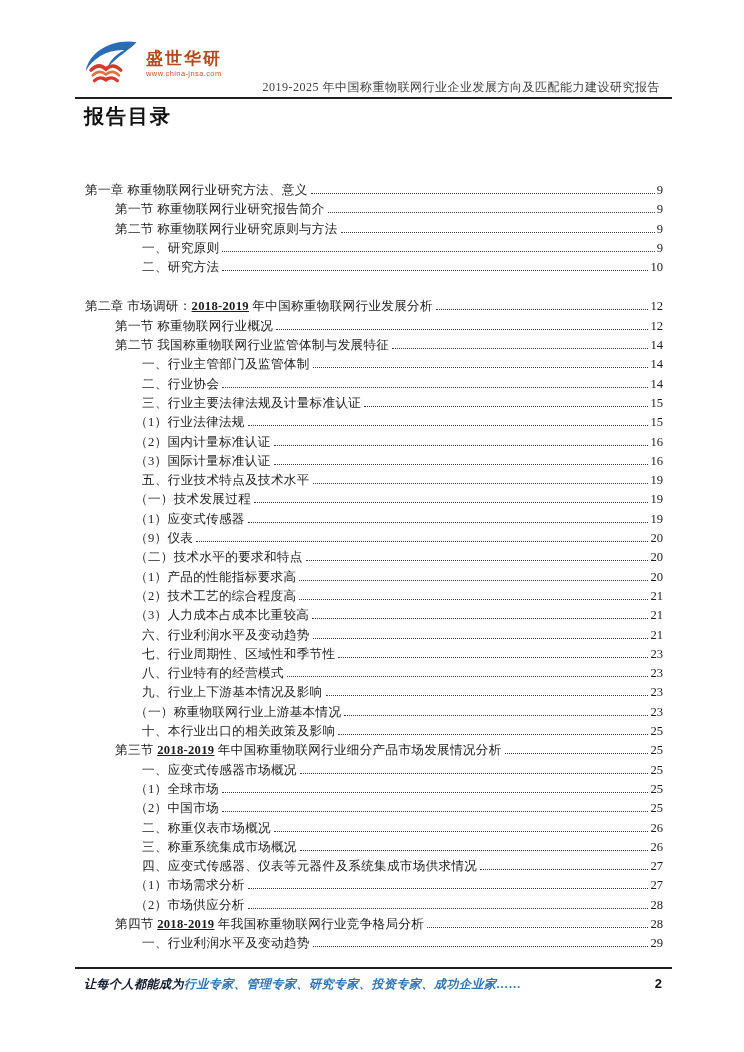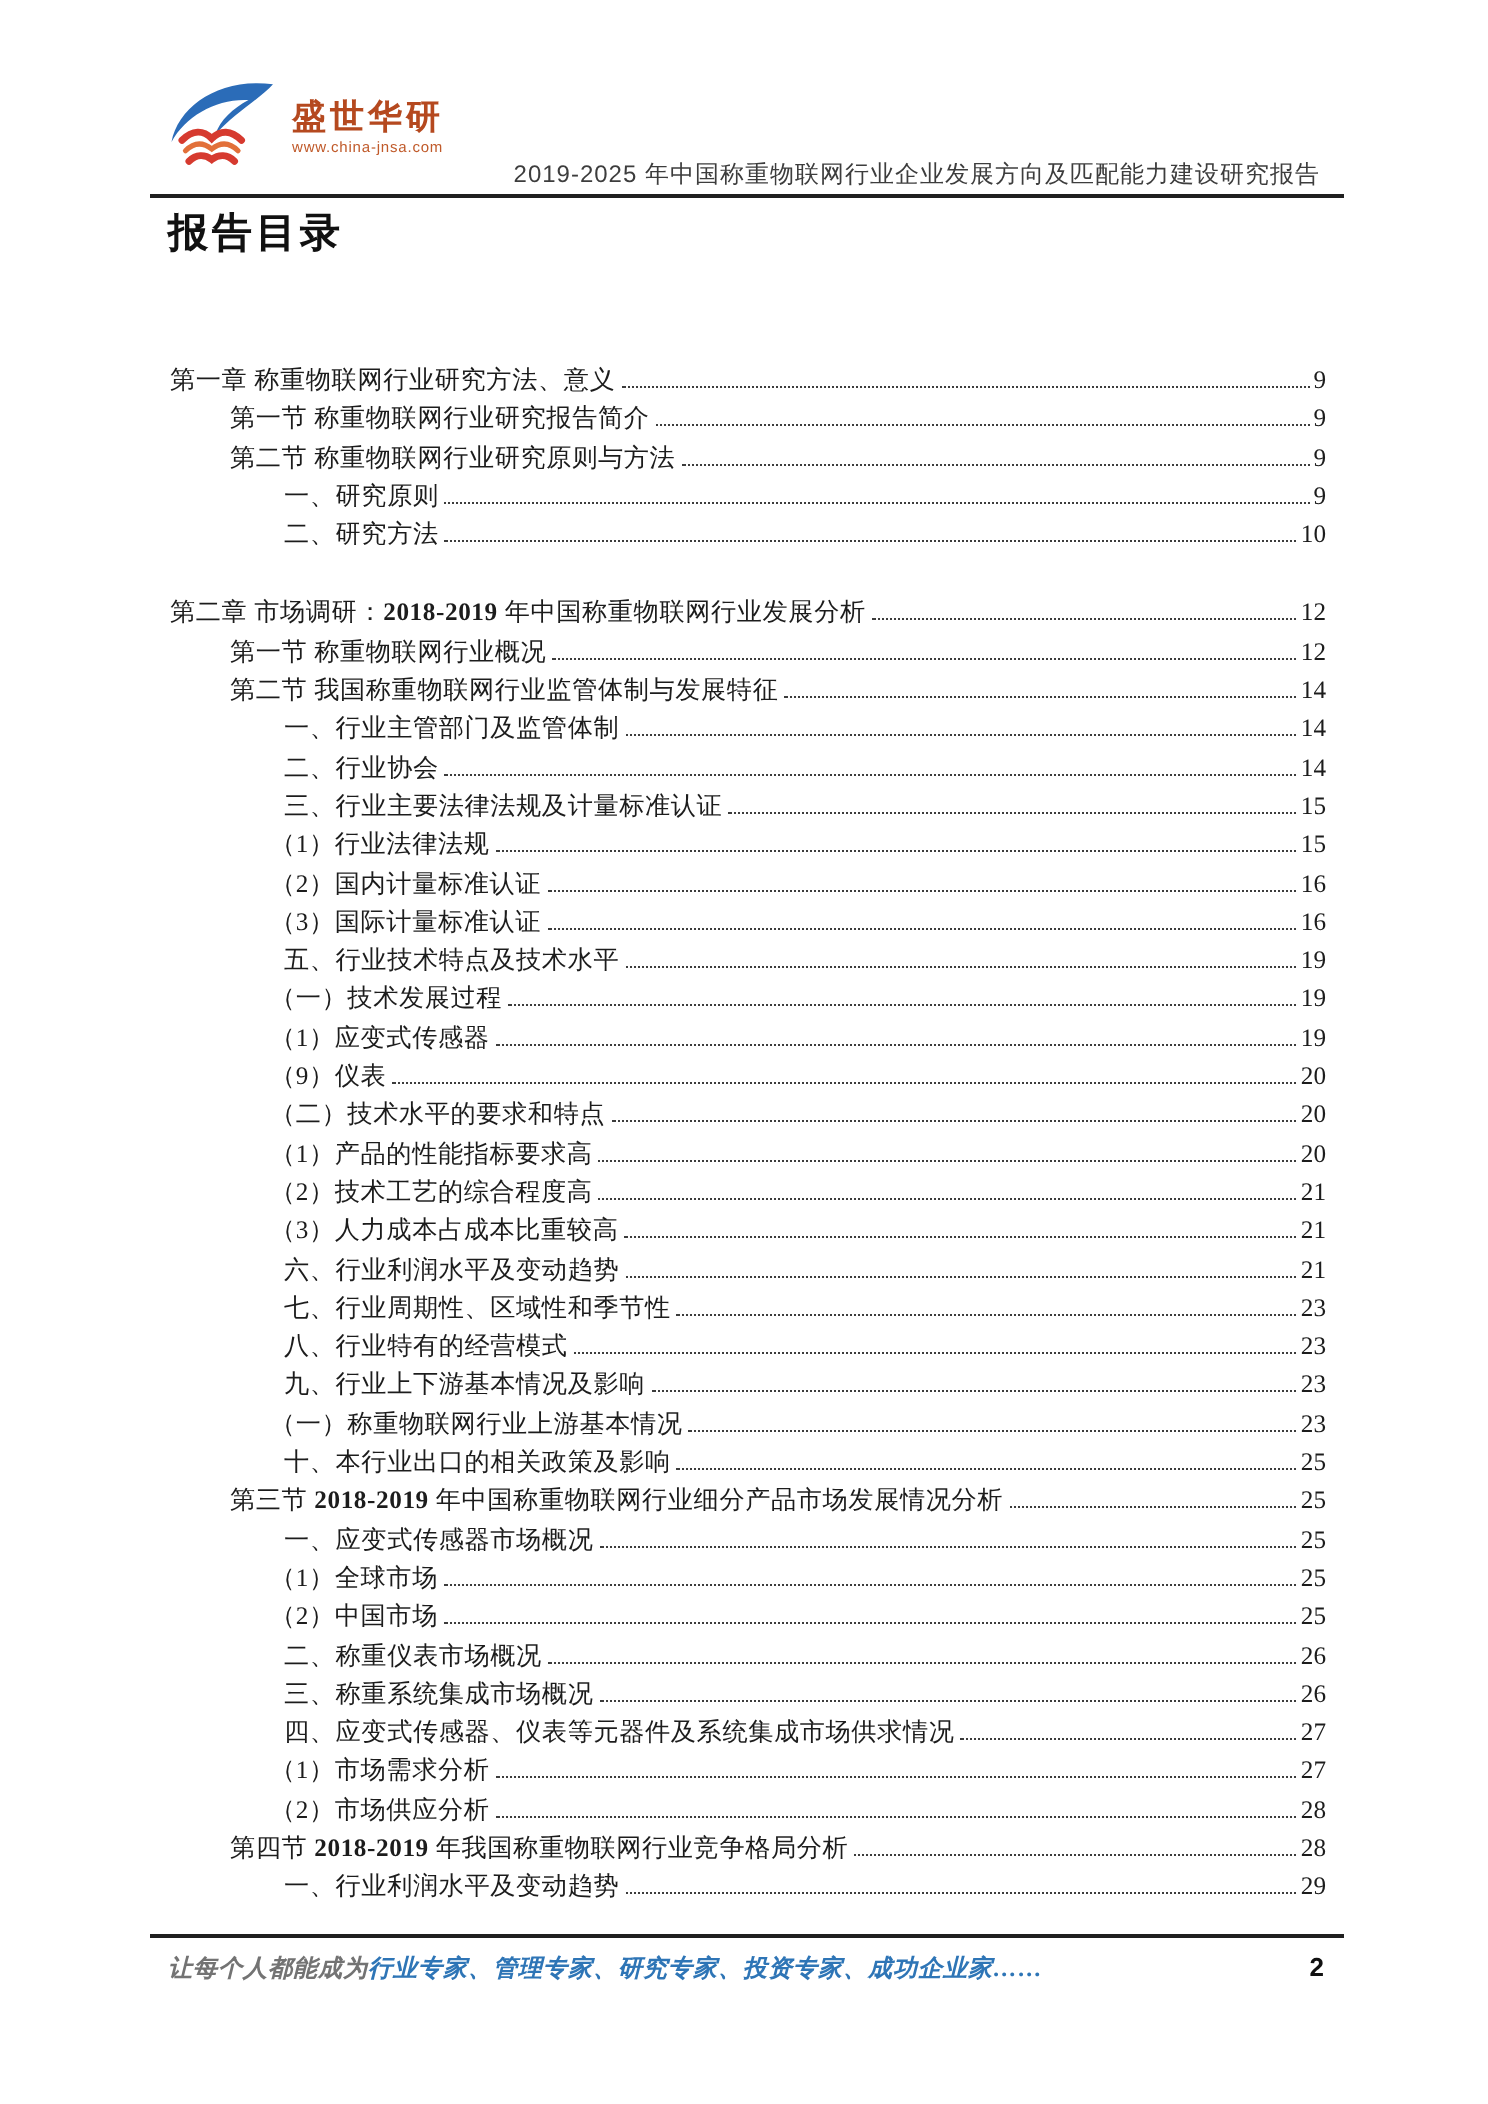--- a/index.html
+++ b/index.html
@@ -18,21 +18,21 @@
   .logo-name{
     font-family:"Liberation Sans","DejaVu Sans",sans-serif;
     font-weight:bold;font-size:17px;color:#b5491f;letter-spacing:2px;
   }
   .logo-url{
     font-family:"Liberation Sans","DejaVu Sans",sans-serif;
     font-size:7.5px;color:#c05a2a;margin-top:3px;letter-spacing:.4px;
   }
   .header-title{
     position:absolute;right:84px;top:79px;
-    font-family:Liberation Sans, sans-serif;
+    font-family:Liberation Serif, serif;
     font-size:12px;color:#3d3d3d;letter-spacing:.5px;
   }
   .header-rule{
     position:absolute;left:75px;top:97px;width:597px;height:0;
     border-top:2px solid #1f1f1f;
   }
   .doc-title{
     position:absolute;left:84px;top:103px;
     font-family:"Liberation Sans","DejaVu Sans",sans-serif;
     font-weight:bold;font-size:20px;color:#111;letter-spacing:2px;
@@ -43,40 +43,40 @@
   }
   .toc-row{
     display:flex;align-items:baseline;
     height:19.3px;font-size:12.6px;white-space:nowrap;
   }
   .toc-row.lvl0{padding-left:0;margin-top:20px;}
   .toc-row.lvl1{padding-left:30px;}
   .toc-row.lvl2{padding-left:57px;}
   .toc-row.lvl3{padding-left:50px;}
   .toc-label{flex:0 0 auto;letter-spacing:.3px;}
-  .toc-label b{font-weight:bold;}
+  .toc-label b{font-weight:bold;text-decoration:underline;}
   .toc-dots{
     flex:1 1 auto;min-width:8px;
     border-bottom:1.6px dotted #3c3c3c;
     margin:0 2px 4px 3px;
   }
   .toc-page{flex:0 0 auto;font-size:12.6px;}
   
   .footer-rule{
     position:absolute;left:75px;top:967px;width:597px;height:0;
     border-top:2px solid #1f1f1f;
   }
   .footer{
     position:absolute;left:84px;top:976px;width:578px;
     display:flex;justify-content:space-between;align-items:baseline;
   }
   .footer-tagline{
     font-style:italic;font-weight:bold;font-size:12px;letter-spacing:.5px;
   }
-  .tagline-prefix{color:#737373;}
+  .tagline-prefix{color:#0f172a;}
   .tagline-highlight{color:#2e75b6;text-align:center;}
   .footer-page-num{
     font-family:"Liberation Sans","DejaVu Sans",sans-serif;
     font-weight:bold;font-size:13px;color:#111;
   }
 </style>
 </head>
 <body>
 
 <div class="page">

